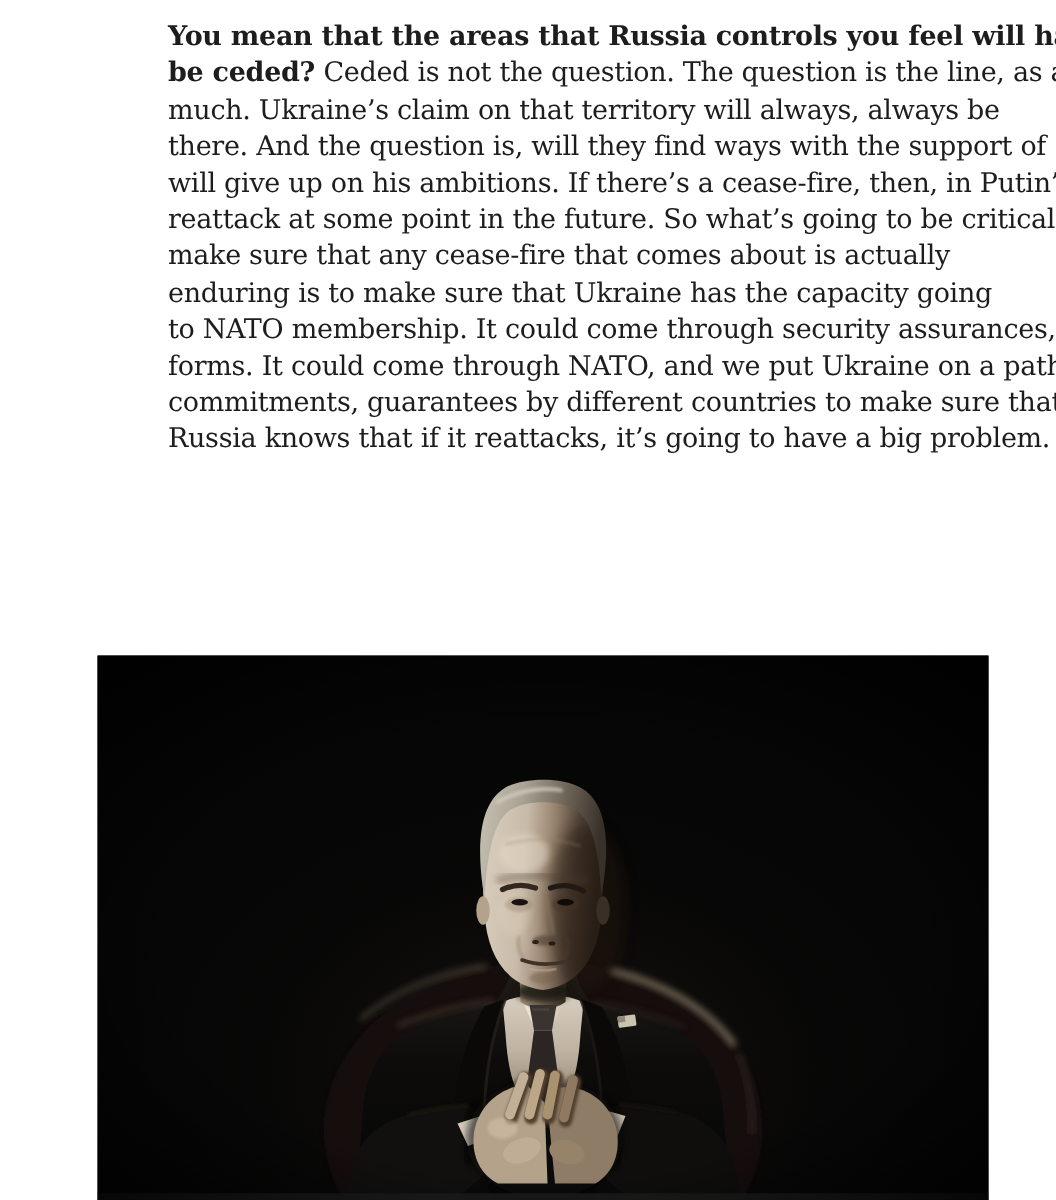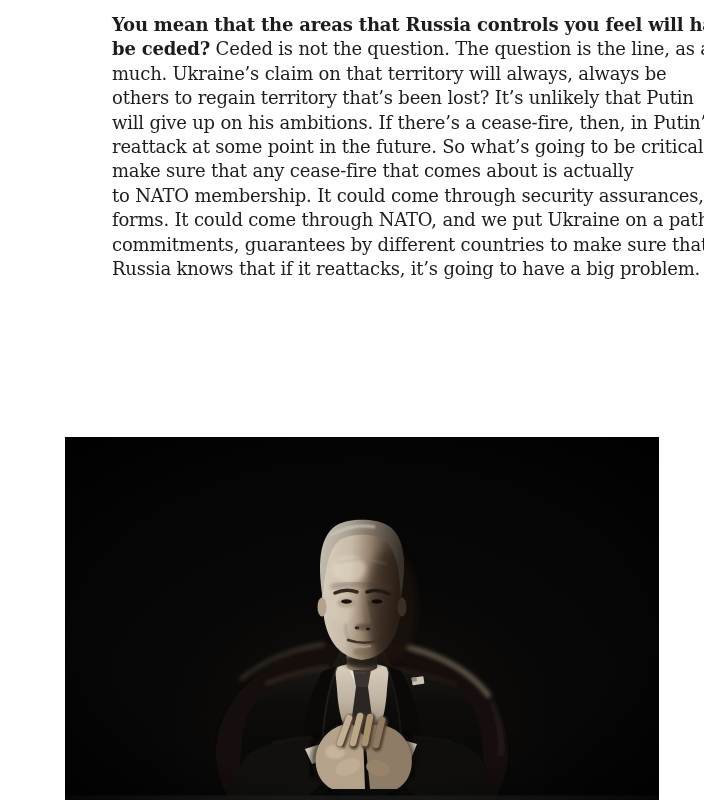--- a/index.html
+++ b/index.html
@@ -23,24 +23,25 @@
 </style>
 </head>
 <body>
 
 <div class="page">
 
   <div class="article-text" style="color: rgb(29, 29, 29);">
       <div class="tline"><b>You mean that the areas that Russia controls you feel will have to</b></div>
       <div class="tline"><b>be ceded?</b><span> Ceded is not the question. The question is the line, as a</span></div>
       <div class="tline"><span>much. Ukraine’s claim on that territory will always, always be</span></div>
-      <div class="tline"><span>others to regain territory that’s been lost? It’s unlikely that Putin</span></div>
+      <div class="tline"><span>there. And the question is, will they find ways with the support of</span></div>
       <div class="tline"><span>will give up on his ambitions. If there’s a cease-fire, then, in Putin’s</span></div>
       <div class="tline"><span>reattack at some point in the future. So what’s going to be critical to</span></div>
       <div class="tline"><span>make sure that any cease-fire that comes about is actually</span></div>
+      <div class="tline"><span>enduring is to make sure that Ukraine has the capacity going</span></div>
       <div class="tline"><span>to NATO membership. It could come through security assurances,</span></div>
       <div class="tline"><span>forms. It could come through NATO, and we put Ukraine on a path</span></div>
       <div class="tline"><span>commitments, guarantees by different countries to make sure that</span></div>
       <div class="tline"><span>Russia knows that if it reattacks, it’s going to have a big problem.</span></div>
     </div>
 
   <figure class="photo" aria-label="Black-and-white portrait of a gray-haired man in a dark suit and tie, seated in a chair with fingers interlaced, lit from the left against a black background, small flag pin on lapel">
     <svg width="594" height="363" viewBox="0 0 594 363" xmlns="http://www.w3.org/2000/svg">
       <defs>
         <radialGradient id="gGlow" cx="0.5" cy="0.62" r="0.55">

